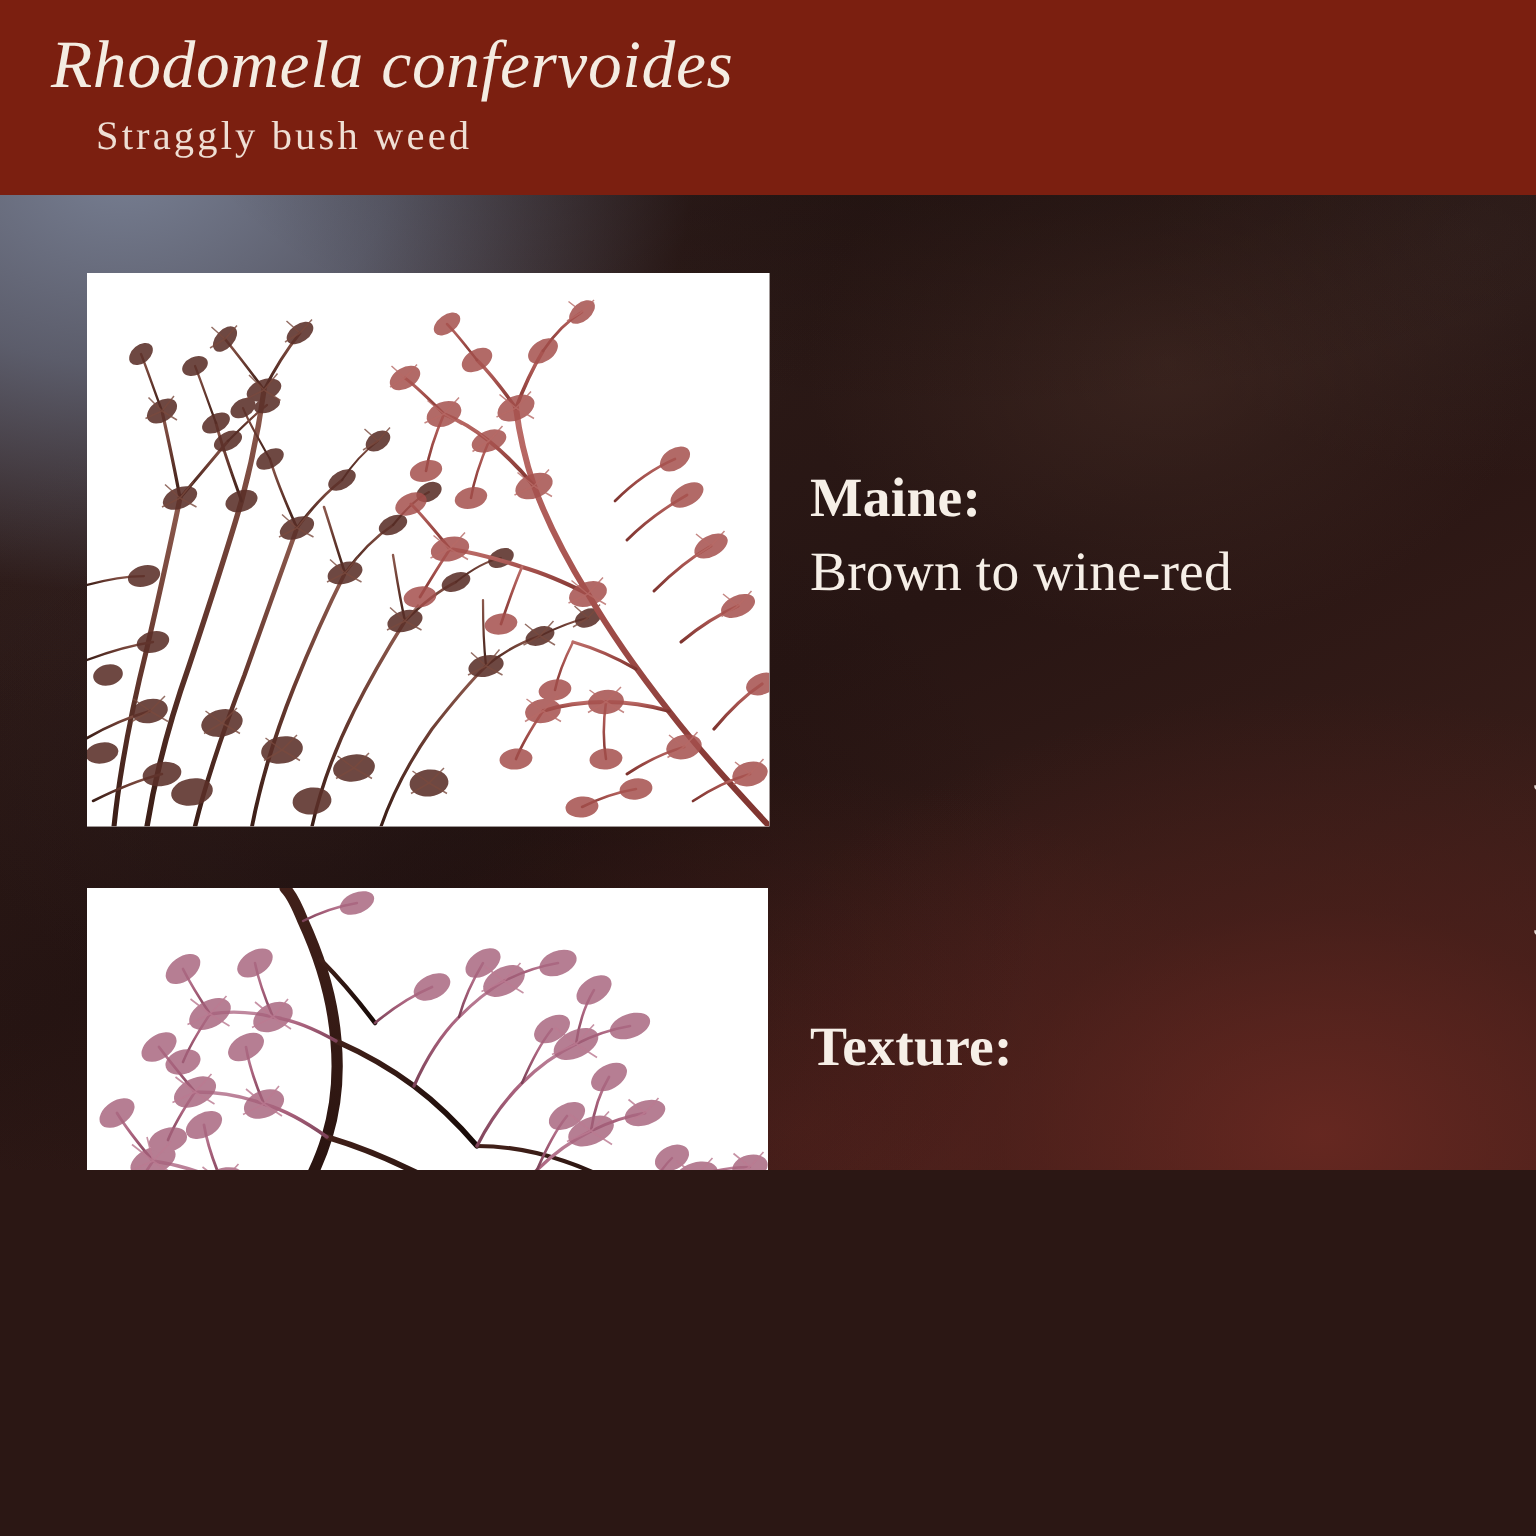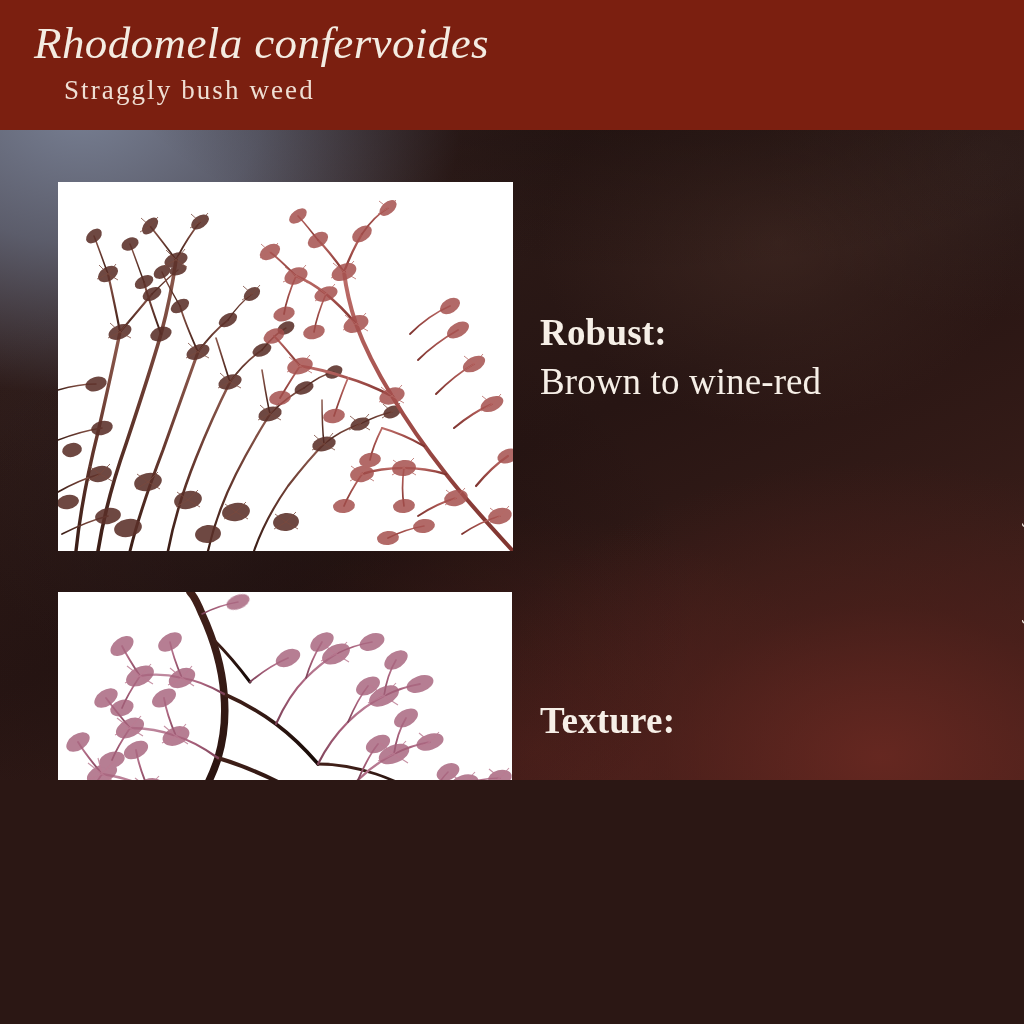--- a/index.html
+++ b/index.html
@@ -78,21 +78,21 @@
   .plate-1 { left:58px; top:182px;  width:455px; height:369px; }
   .plate-2 { left:58px; top:592px;  width:454px; height:368px; }
 
   .plate svg { display:block; width:100%; height:100%; }
 
   
   .facts { position:absolute; left:540px; top:130px; width:420px; z-index:6; }
 
   .fact-block { position:absolute; left:0; }
   .fact-block.color   { top:182px; }
-  .fact-block.texture { top:570px; }
+  .fact-block.texture { top:548px; }
 
   .fact-label {
     font-family:"Liberation Serif", serif;
     font-weight:bold;
     font-size:37px;
     line-height:1.16;
     color:#f6efe7;
     letter-spacing:0.2px;
     margin-bottom:4px;
   }
@@ -478,21 +478,21 @@
         <path d="M372 150 l-11 -9 M372 150 l9 -10 M372 150 l-12 6"></path>
         <path d="M442 186 l-11 -9 M442 186 l9 -10 M442 186 l-12 6"></path>
         <path d="M56 332 l-11 -9 M56 332 l9 -10 M56 332 l-12 6"></path>
       </g>
     </svg>
   </div>
 
   <div class="facts">
 
     <div class="fact-block color">
-      <div class="fact-label">Robust:</div>
+      <div class="fact-label">Maine:</div>
       <div class="fact-value">Brown to wine-red</div>
     </div>
 
     <div class="fact-block texture">
       <div class="fact-label">Texture:</div>
     </div>
 
   </div>
 
   <div class="credit">Maine Natural History Observatory</div>

